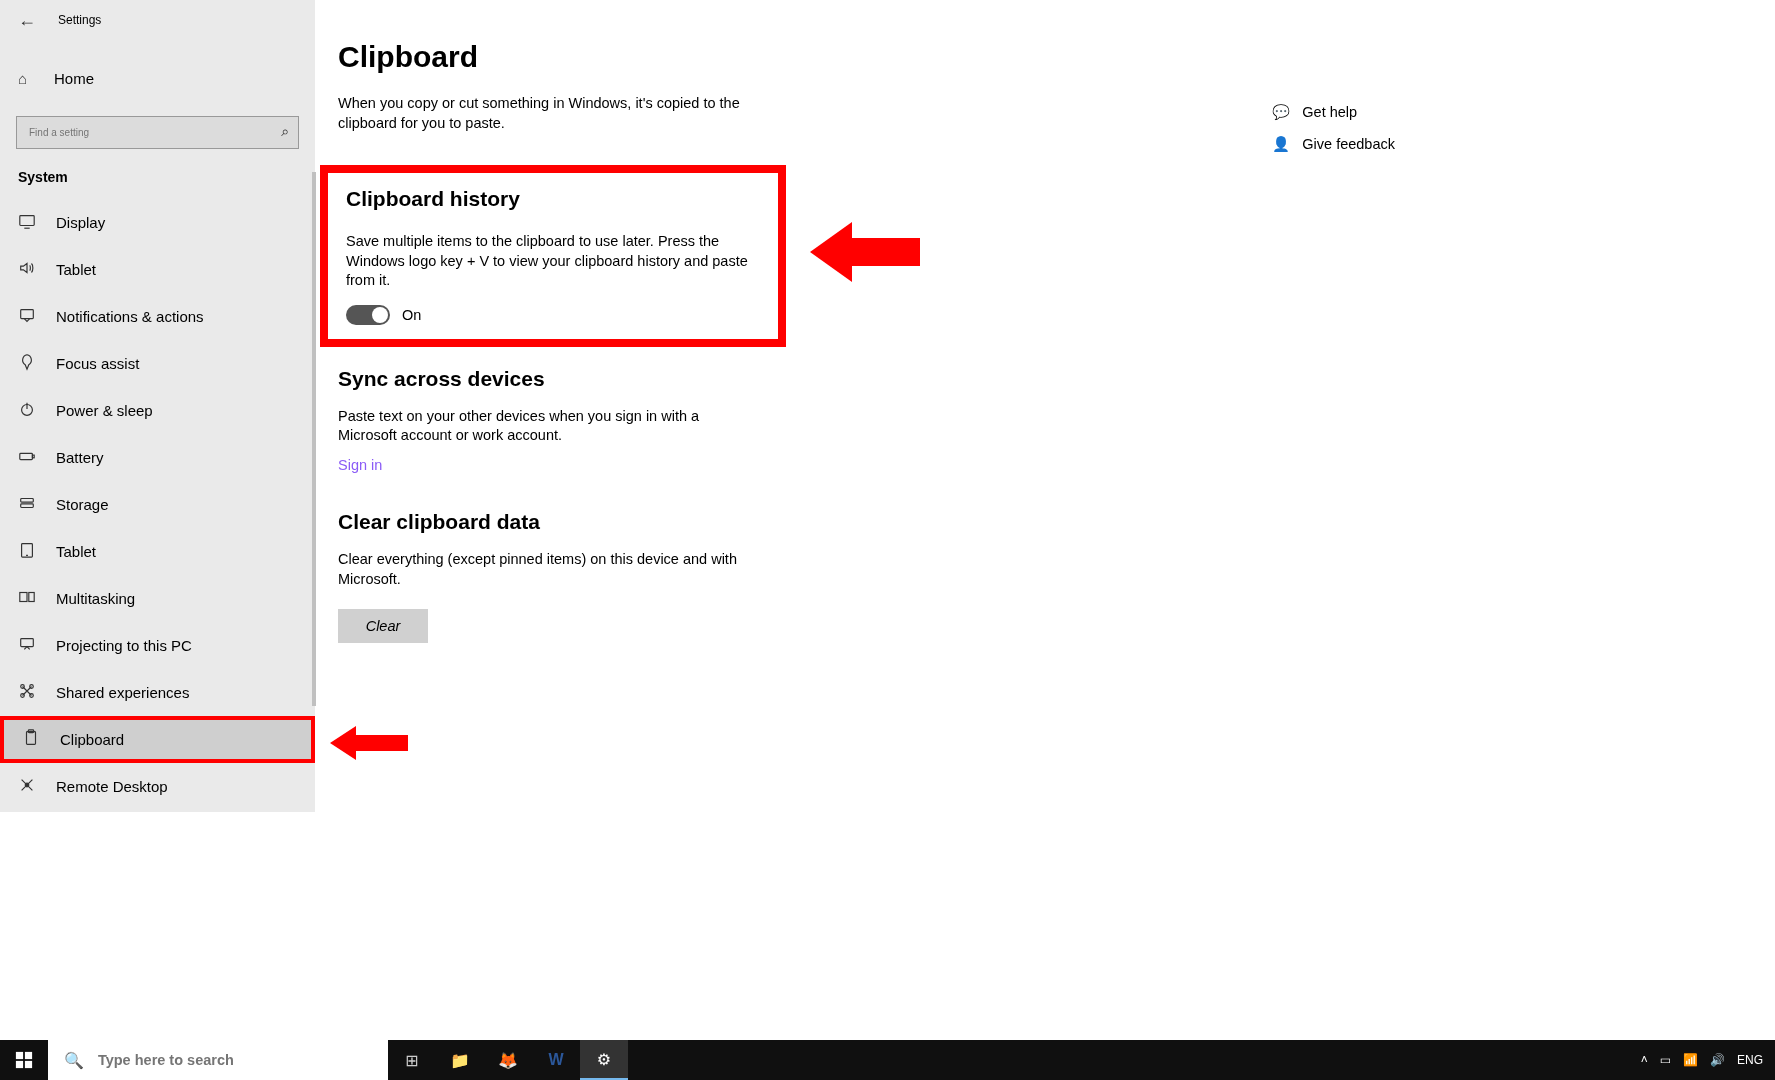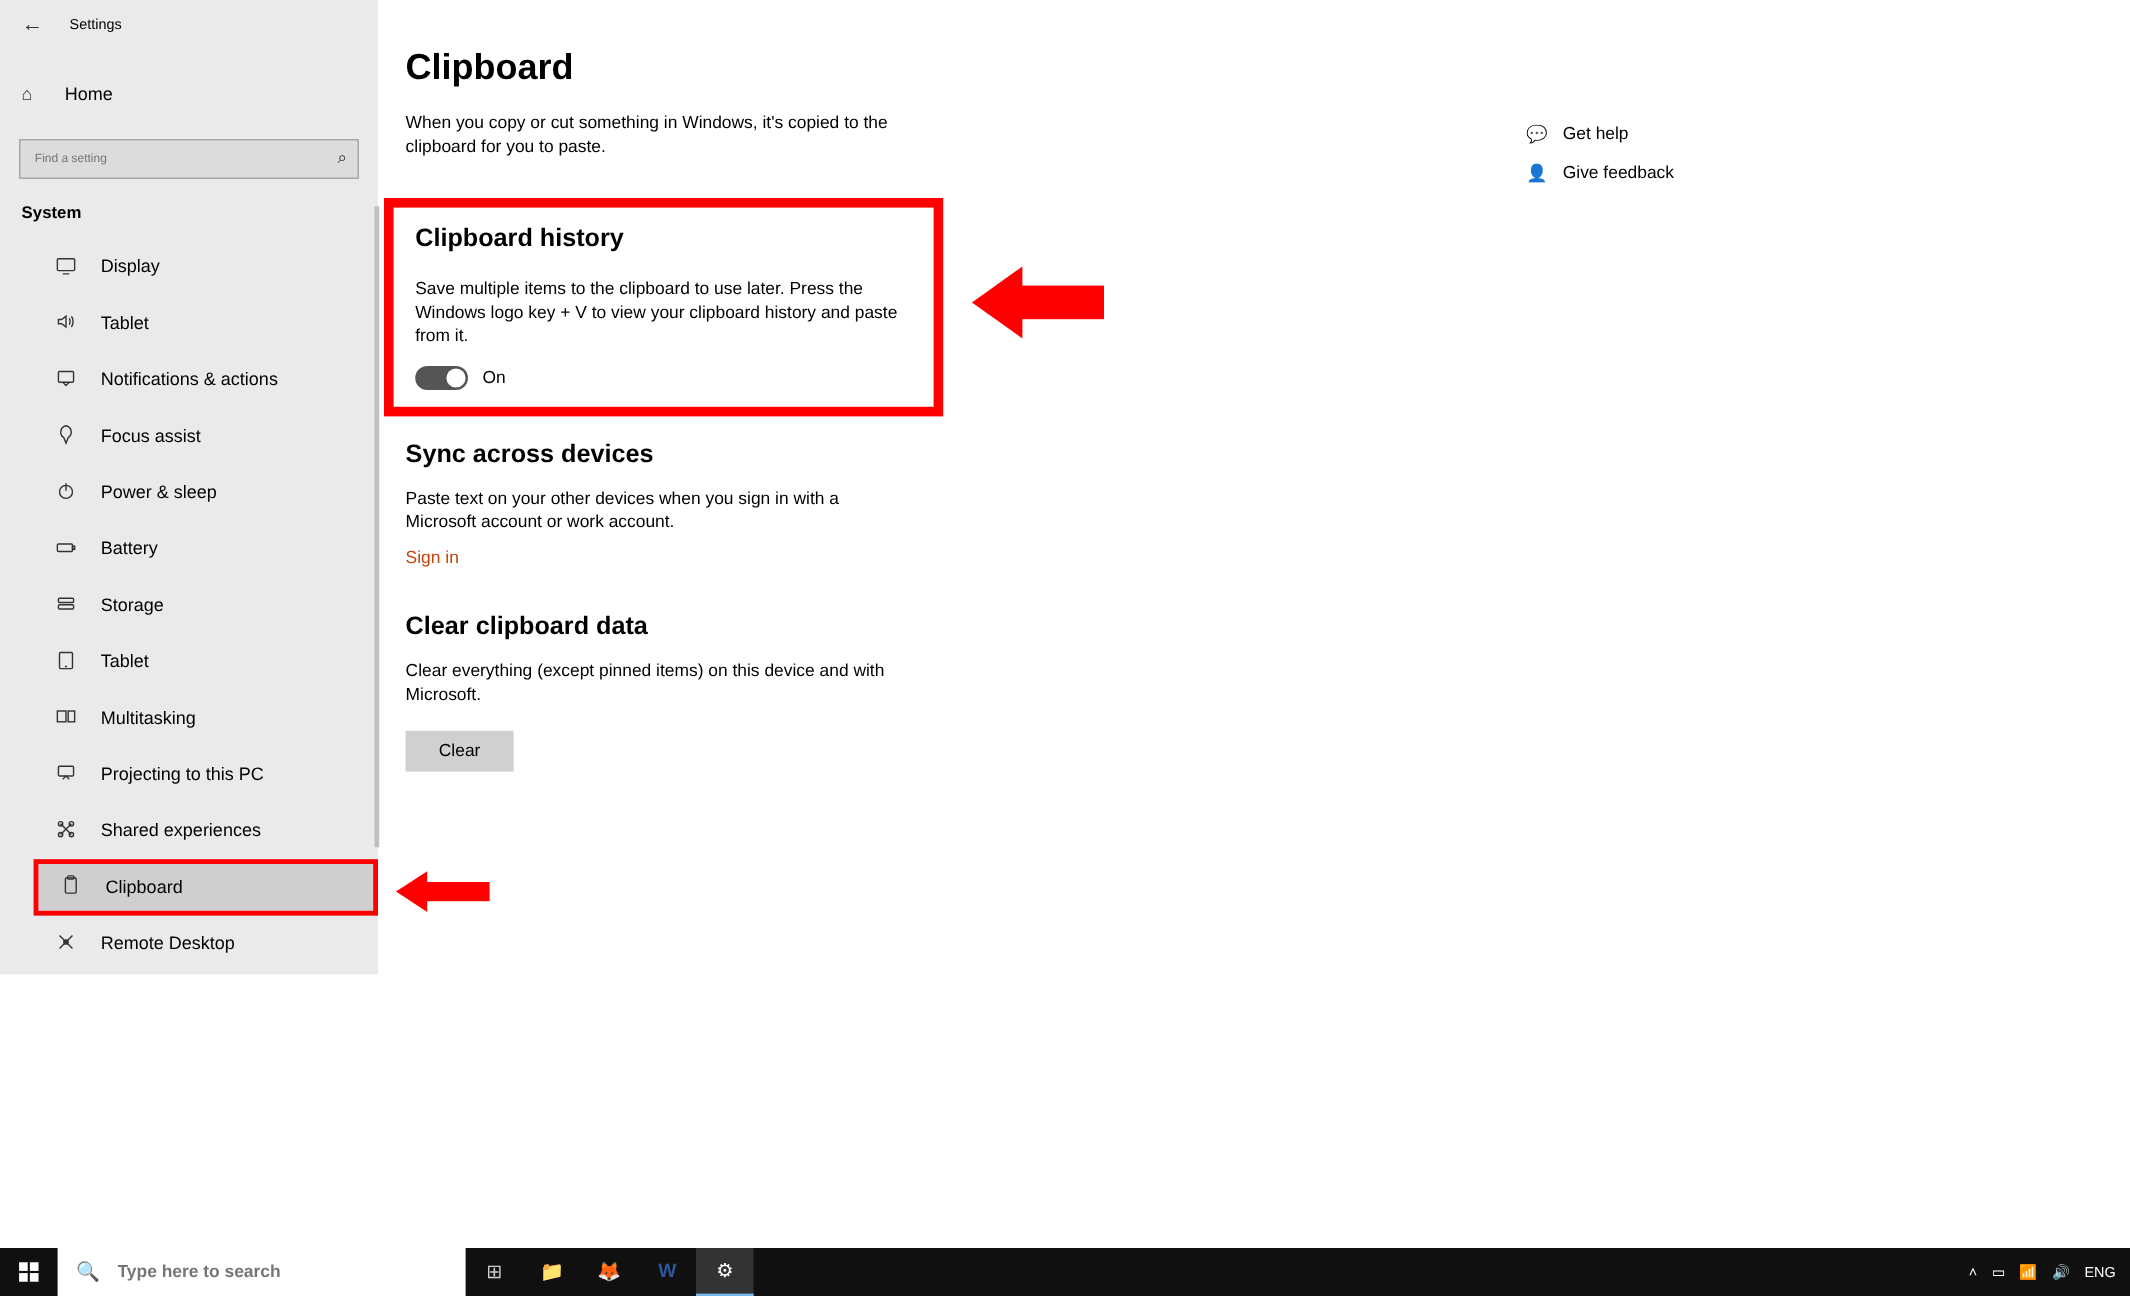--- a/index.html
+++ b/index.html
@@ -10,21 +10,21 @@
 .sb-hdr { display:flex; align-items:center; height:40px; padding-left:18px; gap:22px; }
 .sb-hdr .back { font-size:18px; color:#333; cursor:pointer; }
 .sb-hdr .title { font-size:12px; }
 .home-row { display:flex; align-items:center; height:40px; padding-left:18px; gap:20px; margin-top:18px; }
 .home-row .ico { width:16px; font-size:15px; color:#333; }
 .home-row .lbl { font-size:15px; }
 .search-wrap { margin:18px 16px 0 16px; position:relative; }
 .search-wrap input { width:100%; height:33px; border:1px solid #999; background:#dcdcdc; padding:0 30px 0 12px; font-size:10px; outline:none; }
 .search-wrap .sicon { position:absolute; right:10px; top:7px; font-size:14px; color:#333; }
 .cat { font-size:14px; font-weight:700; padding:20px 0 8px 18px; }
-.navlist { margin-top:6px;padding-left:28px; }
+.navlist { margin-top:6px; }
 .nav-item { display:flex; align-items:center; height:47px; padding-left:18px; gap:20px; font-size:15px; cursor:pointer; position:relative; }
 .nav-item.selected { background:#cfcfcf; }
 .nav-item .ico { width:18px; display:inline-block; color:#333; }
 .nav-item .ico svg { width:18px; height:18px; stroke:#333; fill:none; stroke-width:1.3; }
 .nav-item.hl-box { border:4px solid #ff0000; background:#cfcfcf; }
 
 .scrollbar-v { position:absolute; left:312px; top:172px; width:4px; height:534px; background:#c0c0c0; }
 
 
 .main { position:absolute; left:338px; top:40px; width:800px; }
@@ -35,22 +35,22 @@
 .box-hl .h2 { font-size:21px; font-weight:600; margin-bottom:21px; }
 .box-hl .desc { font-size:14.5px; line-height:1.35; max-width:420px; margin-bottom:14px; }
 .toggle-row { display:flex; align-items:center; gap:12px; }
 .toggle { width:44px; height:20px; background:#555; border-radius:10px; position:relative; cursor:pointer; }
 .toggle .knob { position:absolute; right:2px; top:2px; width:16px; height:16px; background:#fff; border-radius:50%; }
 .toggle-lbl { font-size:14.5px; }
 
 .sec { margin-top:20px; }
 .sec .h2 { font-size:21px; font-weight:600; margin-bottom:16px; }
 .sec .desc { font-size:14.5px; line-height:1.35; max-width:410px; margin-bottom:10px; }
-.signin { font-size:14.5px; color:#c2410c; cursor:pointer; display:inline-block; }
-.clearbtn { width:90px; height:34px; background:#d0d0d0; border:none; font-size:14.5px; cursor:pointer; margin-top:10px; }
+.signin { font-size:14.5px; color:#8b5cf6; cursor:pointer; display:inline-block; }
+.clearbtn { width:90px; height:34px; background:#d0d0d0; border:none; font-size:14.5px; cursor:pointer; margin-top:10px;font-style:italic; }
 
 
 .rlinks { position:absolute; right:380px; top:96px; }
 .rlink { display:flex; align-items:center; gap:14px; font-size:14.5px; height:32px; cursor:pointer; }
 .rlink .ico { width:16px; }
 
 
 .arrow-big { position:absolute; left:810px; top:222px; width:110px; height:60px; }
 .arrow-big::before { content:""; position:absolute; left:0; top:0; border-top:30px solid transparent; border-bottom:30px solid transparent; border-right:42px solid #ff0000; }
 .arrow-big::after { content:""; position:absolute; left:40px; top:16px; width:70px; height:28px; background:#ff0000; }

